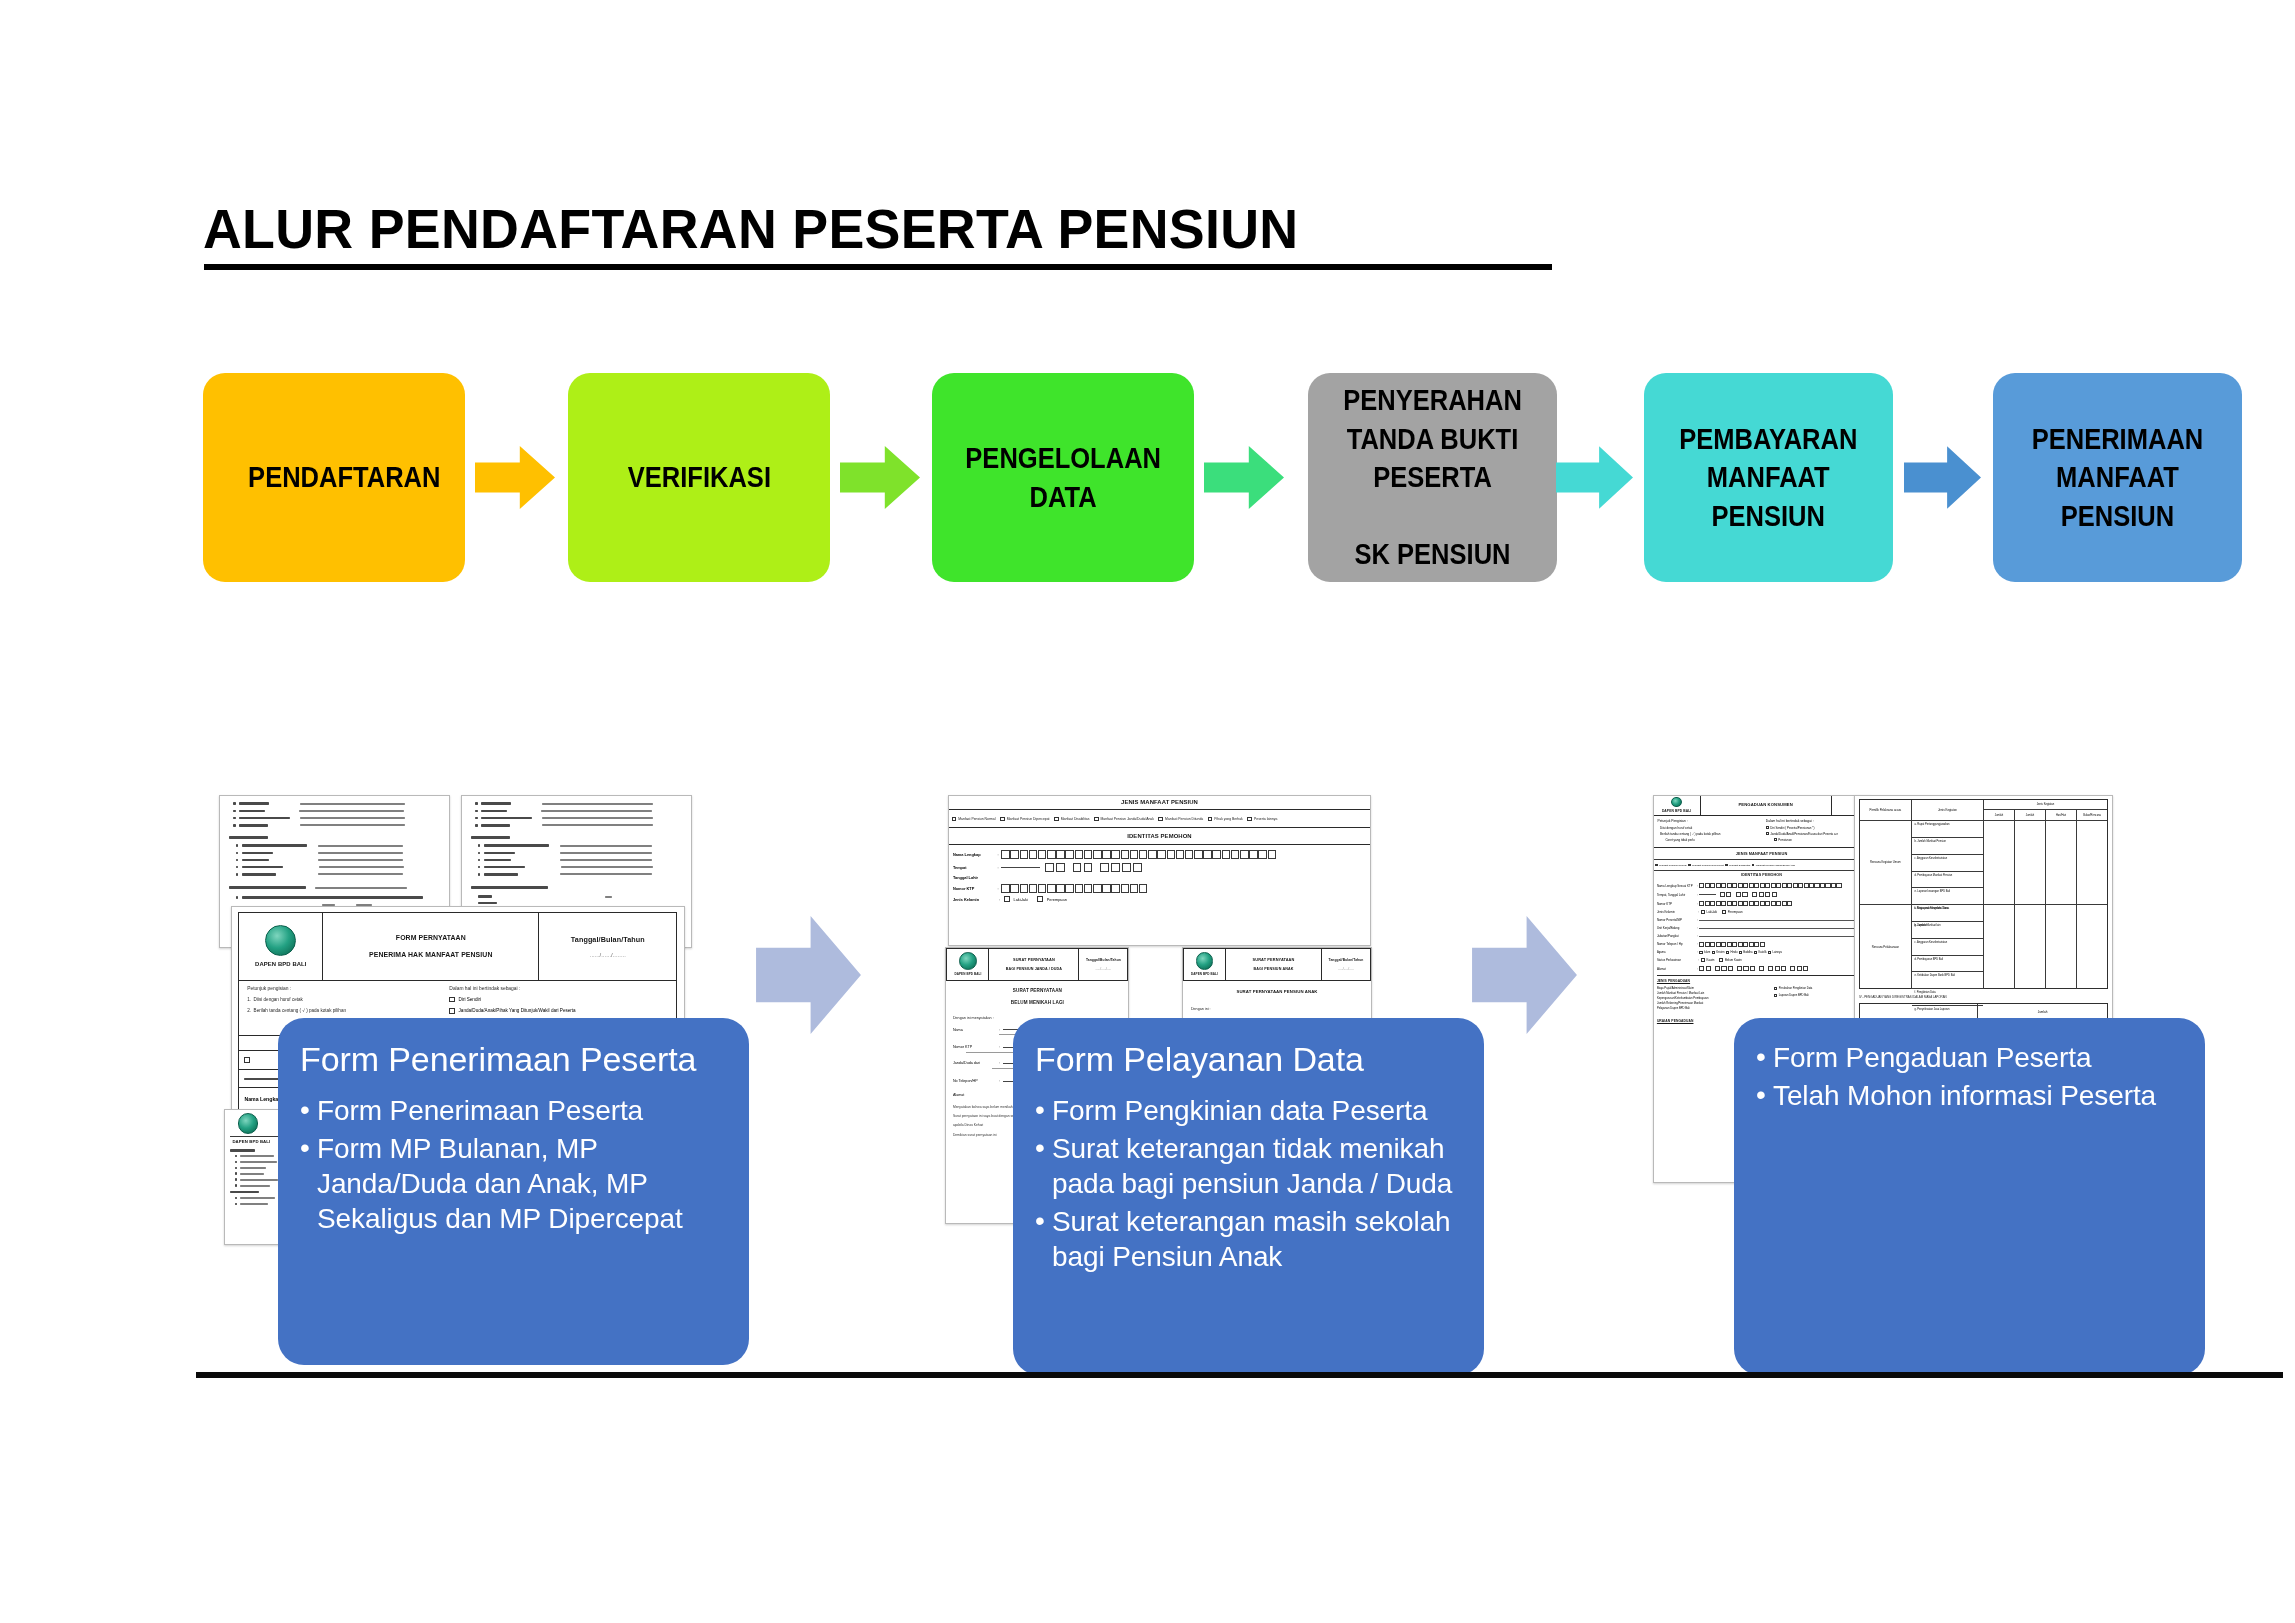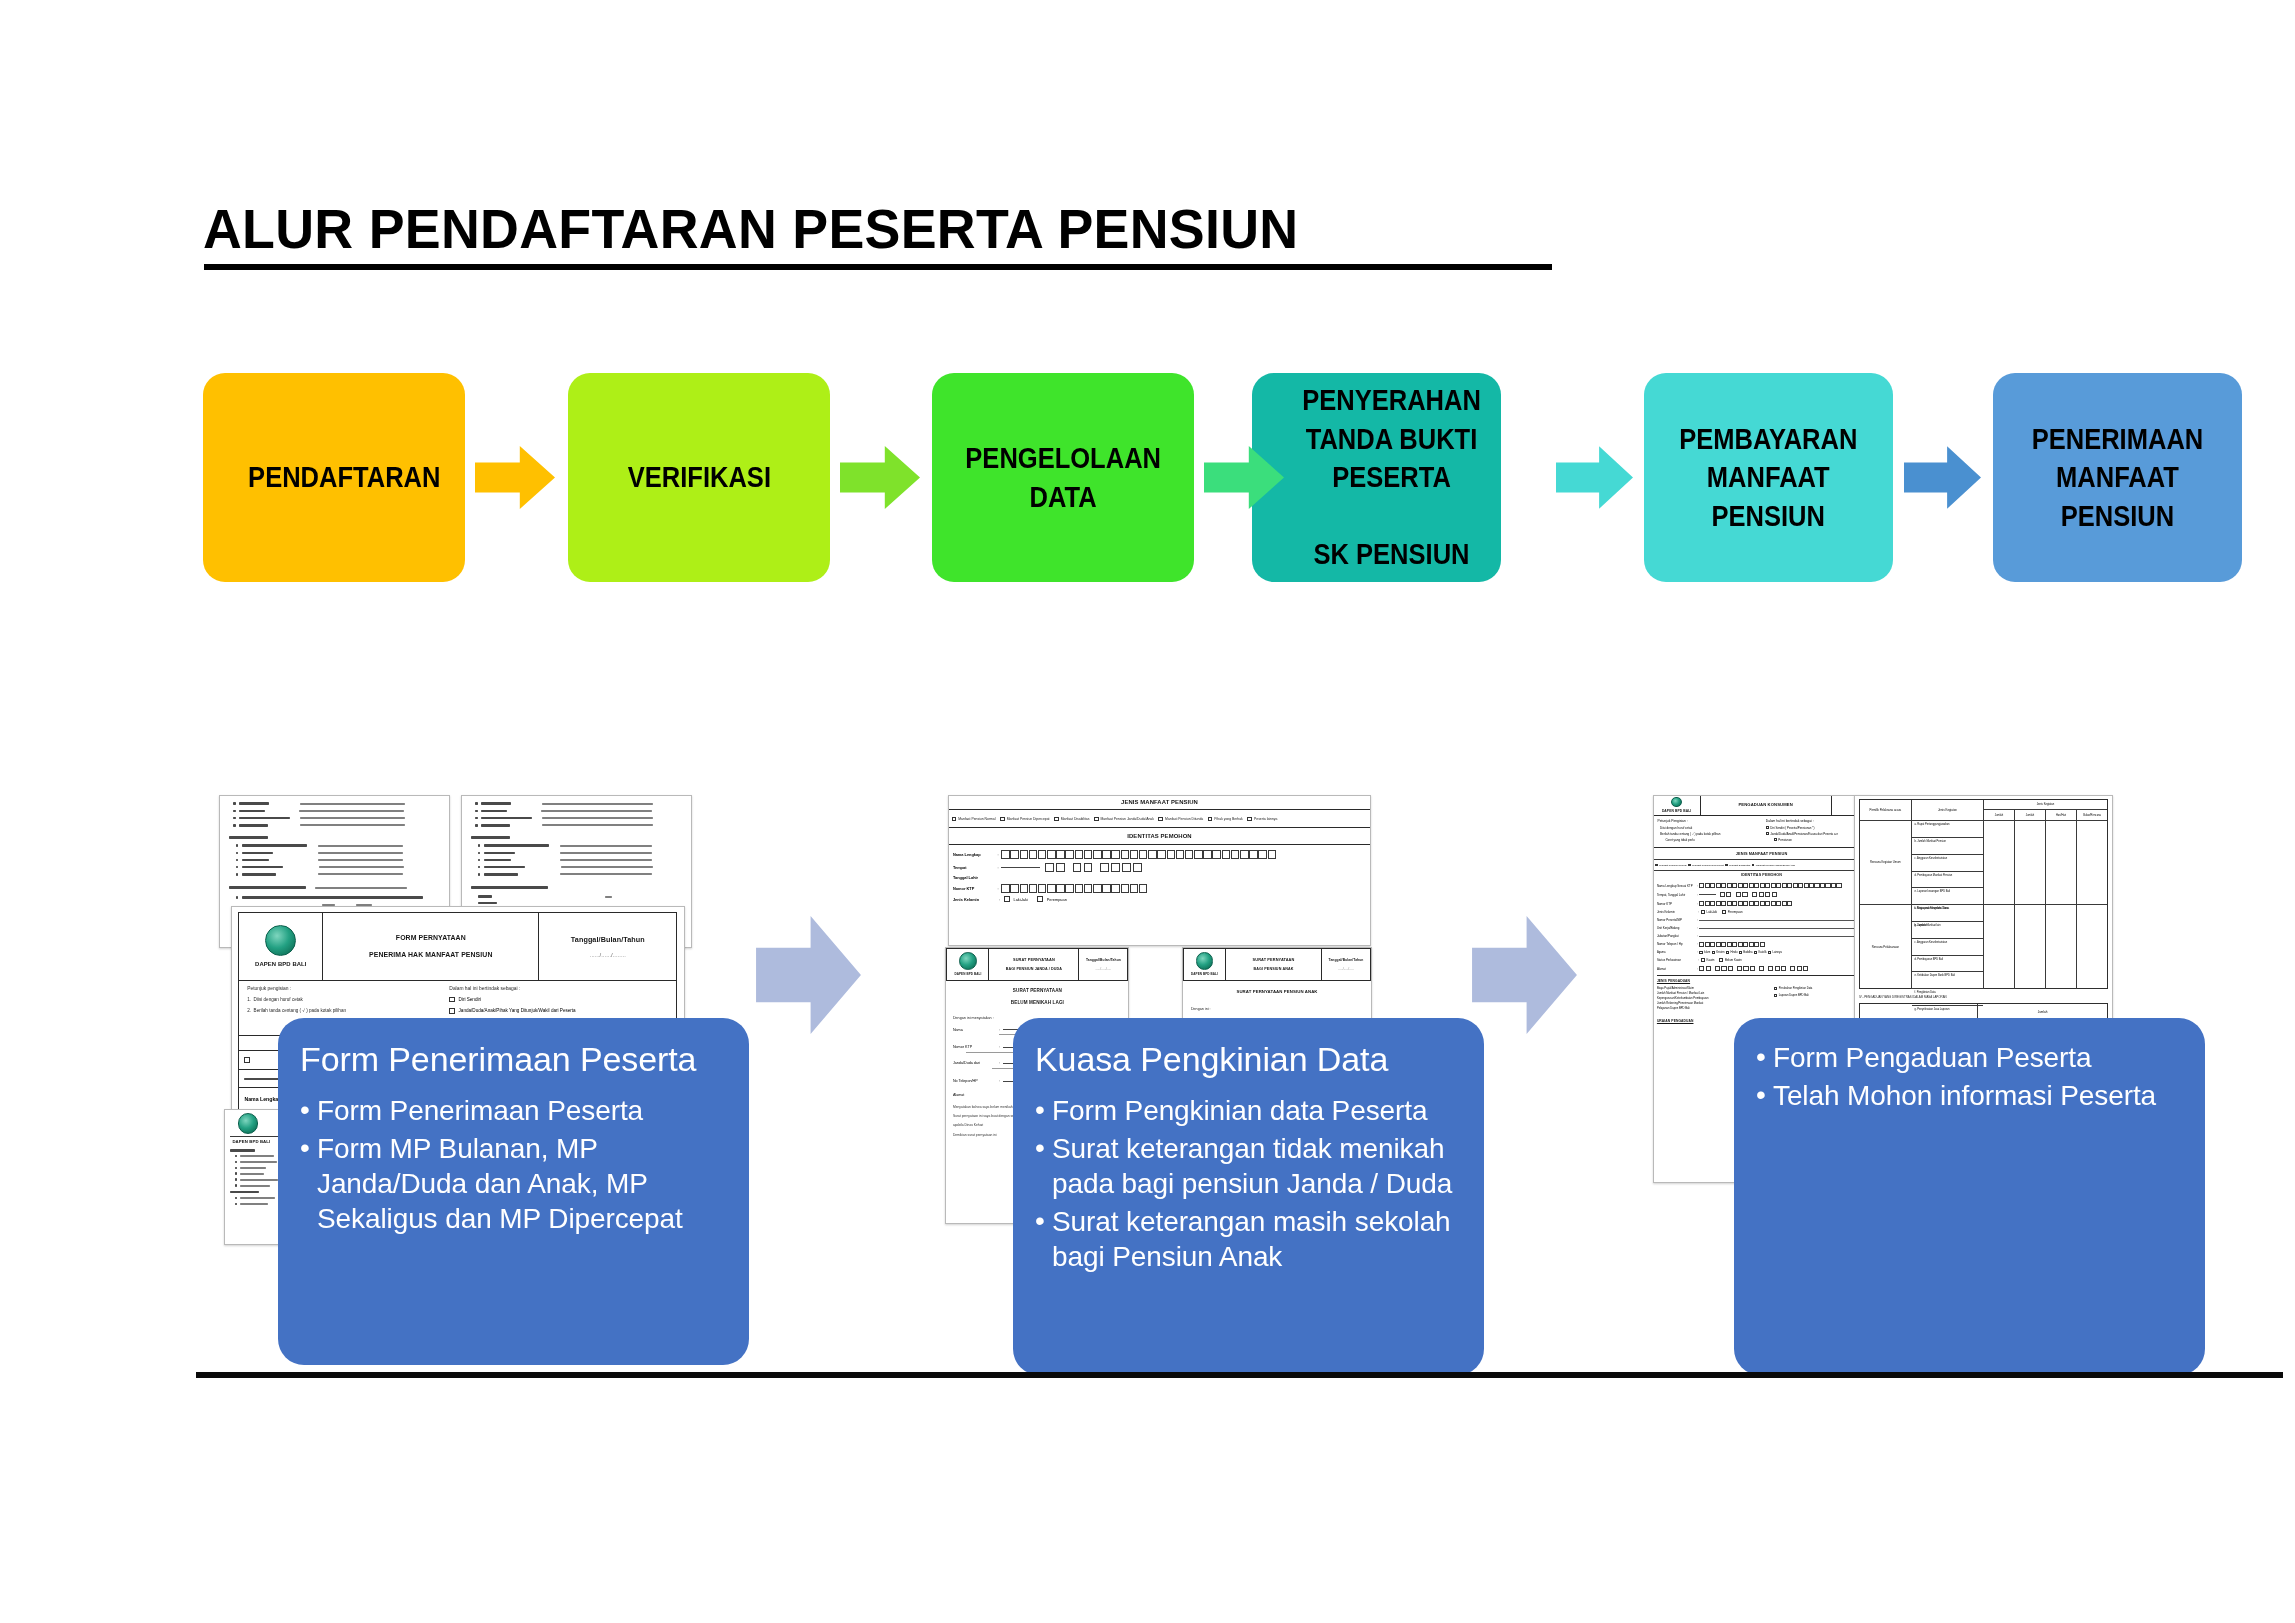--- a/index.html
+++ b/index.html
@@ -114,21 +114,21 @@
     <div class="flow-box" style="left: 203px; width: 262px; background: rgb(255, 192, 0); padding-left: 28px;">
       <div class="ftxt" style="font-size: 29px;">PENDAFTARAN</div>
     </div>
     <div class="flow-box" style="left: 568px; width: 262px; background: rgb(174, 239, 23);">
       <div class="ftxt" style="font-size: 29px;">VERIFIKASI</div>
     </div>
     <div class="flow-box" style="left: 932px; width: 262px; background: rgb(63, 228, 43);">
       <div class="ftxt" style="font-size: 29px;">PENGELOLAAN
 DATA</div>
     </div>
-    <div class="flow-box" style="left: 1252px; width: 249px; background: #14b8a6; justify-content: flex-end;">
+    <div class="flow-box" style="left: 1308px; width: 249px; background: #a3a3a3;">
       <div class="ftxt" style="font-size: 29px;">PENYERAHAN
 TANDA BUKTI
 PESERTA
 
 SK PENSIUN</div>
     </div>
     <div class="flow-box" style="left: 1644px; width: 249px; background: rgb(69, 217, 212);">
       <div class="ftxt" style="font-size: 29px;">PEMBAYARAN
 MANFAAT
 PENSIUN</div>
@@ -983,21 +983,21 @@
 
 <div id="cards">
     <div class="info-card" style="left: 278px; top: 1018px; width: 471px; height: 347px; background: rgb(68, 114, 196);">
       <div class="card-title">Form Penerimaan Peserta</div>
       <ul>
         <li>Form Penerimaan Peserta</li>
         <li>Form MP Bulanan, MP Janda/Duda dan Anak, MP Sekaligus  dan MP Dipercepat</li>
       </ul>
     </div>
     <div class="info-card" style="left: 1013px; top: 1018px; width: 471px; height: 357px; background: rgb(68, 114, 196);">
-      <div class="card-title">Kuasa Pengkinian Data</div>
+      <div class="card-title">Form Pelayanan Data</div>
       <ul>
         <li>Form Pengkinian data Peserta</li>
         <li>Surat keterangan tidak menikah pada bagi pensiun Janda / Duda</li>
         <li>Surat keterangan masih sekolah bagi Pensiun Anak</li>
       </ul>
     </div>
     <div class="info-card" style="left: 1734px; top: 1018px; width: 471px; height: 357px; background: rgb(68, 114, 196);">
       <ul>
         <li>Form Pengaduan Peserta</li>
         <li>Telah Mohon informasi Peserta</li>

